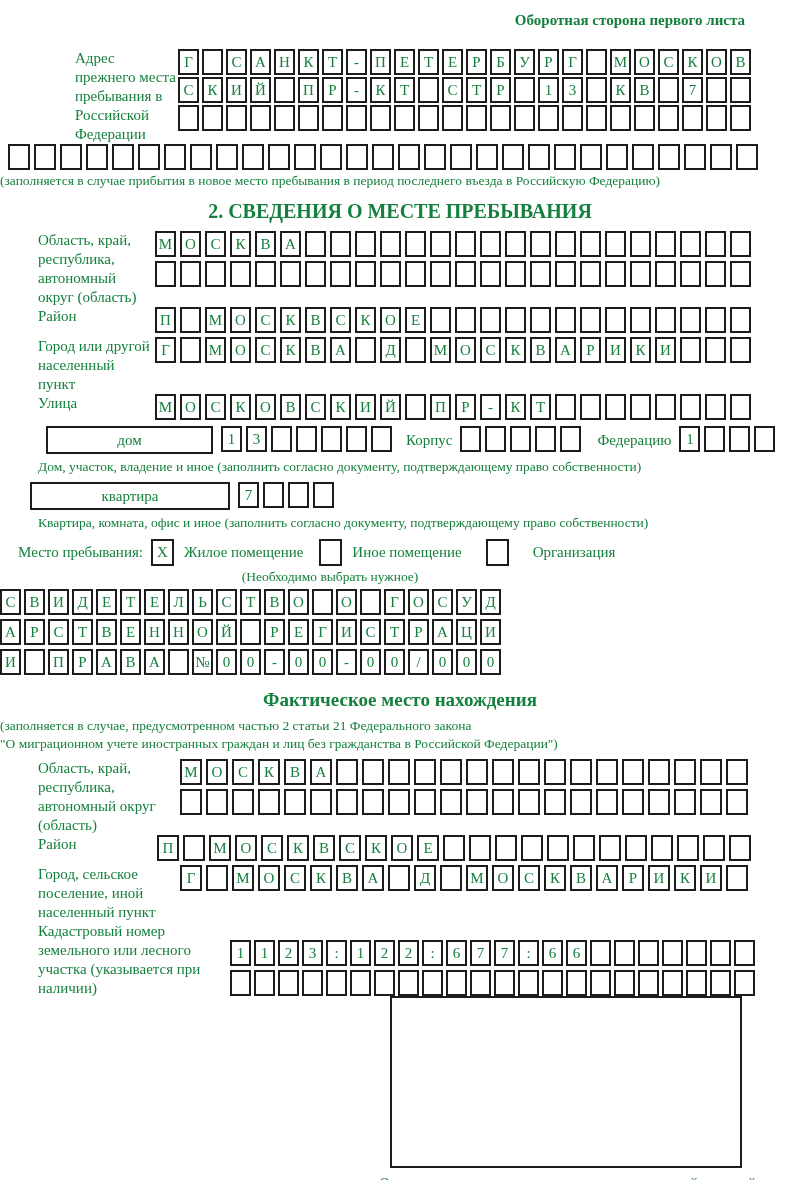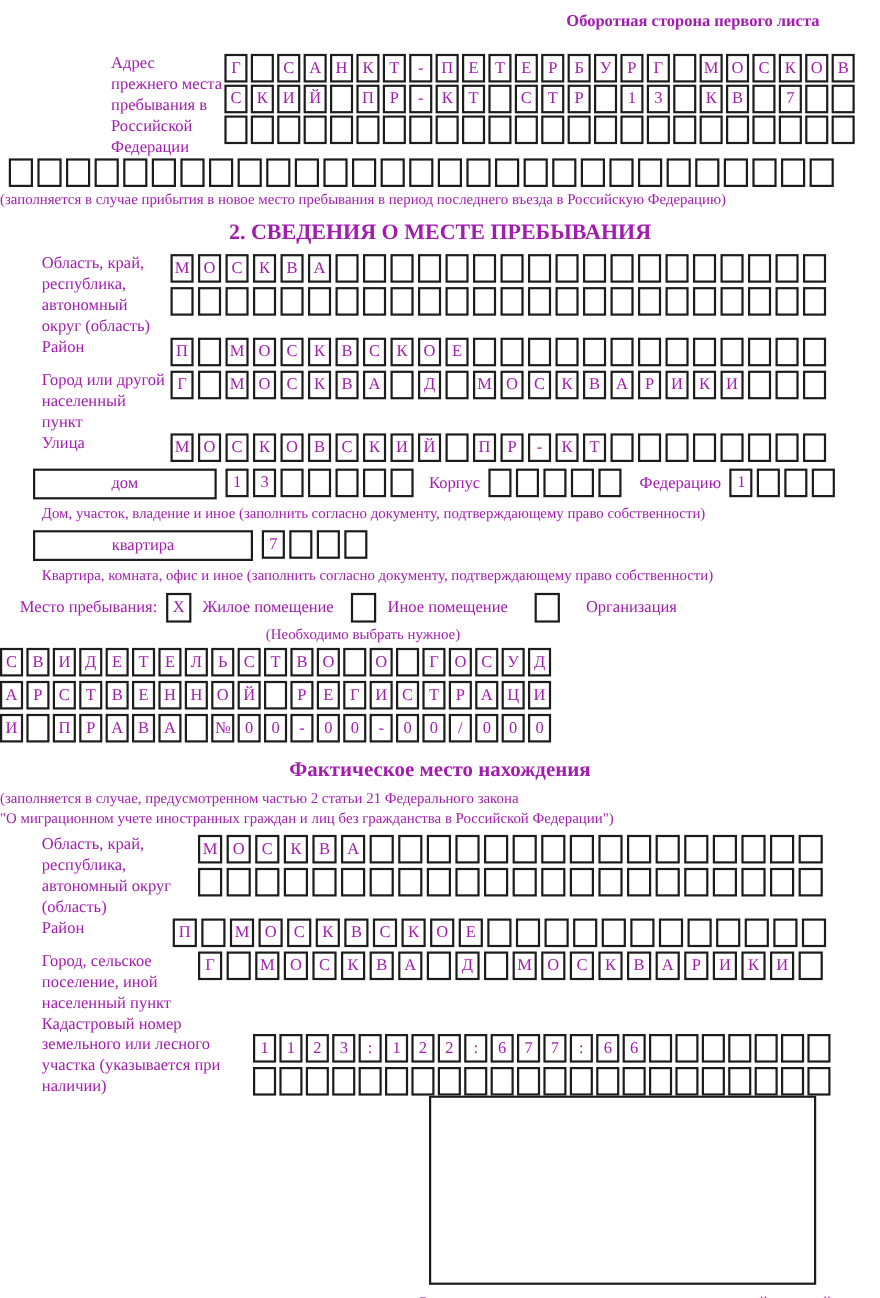--- a/index.html
+++ b/index.html
@@ -1,30 +1,30 @@
 <!DOCTYPE html>
 <html><head>
 <meta charset="utf-8">
 <style>
   html,body{margin:0;padding:0;background:#fff;}
   .page{
     position:relative;
     width:800px;height:1180px;
-    background:#fff;color:#a21caf;
+    background:#fff;color:#15803d;
     font-family:"Liberation Serif","DejaVu Serif",serif;
     overflow:hidden;
     padding-top:12px;box-sizing:border-box;
   }
   .header-note{
     text-align:right;padding-right:55px;
     font-size:15px;font-weight:bold;margin-bottom:20px;
   }
   .field{display:flex;align-items:flex-start;}
   .lbl{flex:none;font-size:15px;line-height:19px;}
-  .lbl-prev{margin-left:101px;width:103px;}
+  .lbl-prev{margin-left:75px;width:103px;}
   .lbl-s2{margin-left:38px;width:117px;}
   .lbl-doc{margin-left:38px;width:212px;}
   .lbl-s3a{margin-left:38px;width:142px;}
   .lbl-s3r{margin-left:38px;width:119px;}
   .lbl-s3k{margin-left:38px;width:192px;}
   .cells-col{display:flex;flex-direction:column;}
   .row{display:flex;margin-bottom:4px;}
   .cell{
     box-sizing:border-box;flex:none;
     width:21px;height:26px;border:2px solid #1c1c1c;
@@ -326,21 +326,21 @@
         <span class="cell"></span>
         <span class="cell"></span>
         <span class="cell"></span>
         <span class="cell"></span>
         <span class="cell"></span>
         <span class="cell"></span>
       </div>
   </div>
 
   <div class="row" style="margin-left:30px;margin-top:2px;">
-    <div class="wide-box" style="width:167px;">дом</div>
+    <div class="wide-box" style="width:167px;margin-left:16px;">дом</div>
     <div class="row" style="margin:0 0 0 8px;">
         <span class="cell">1</span>
         <span class="cell">3</span>
         <span class="cell"></span>
         <span class="cell"></span>
         <span class="cell"></span>
         <span class="cell"></span>
         <span class="cell"></span>
       </div>
     <div class="inline-lbl" style="margin-left:10px;">Корпус</div>

